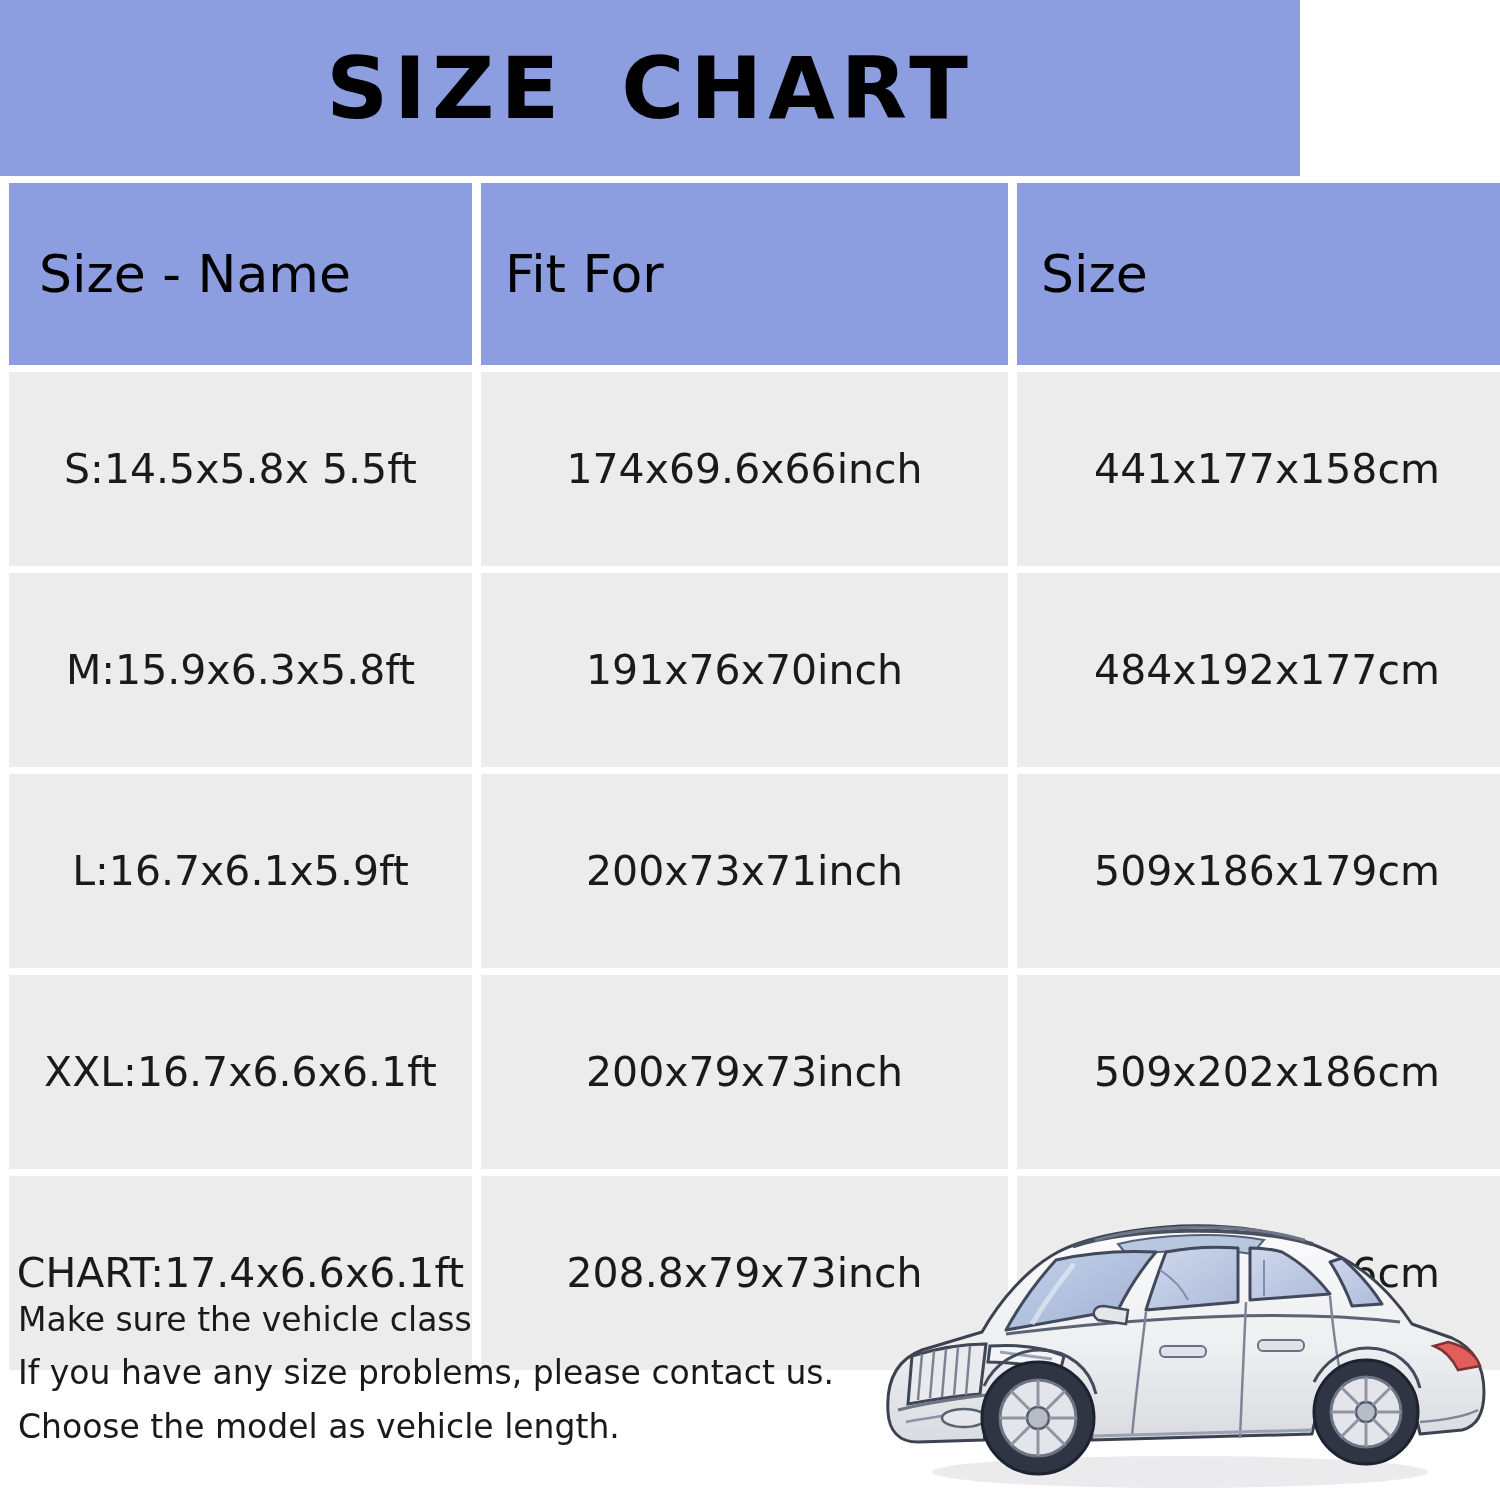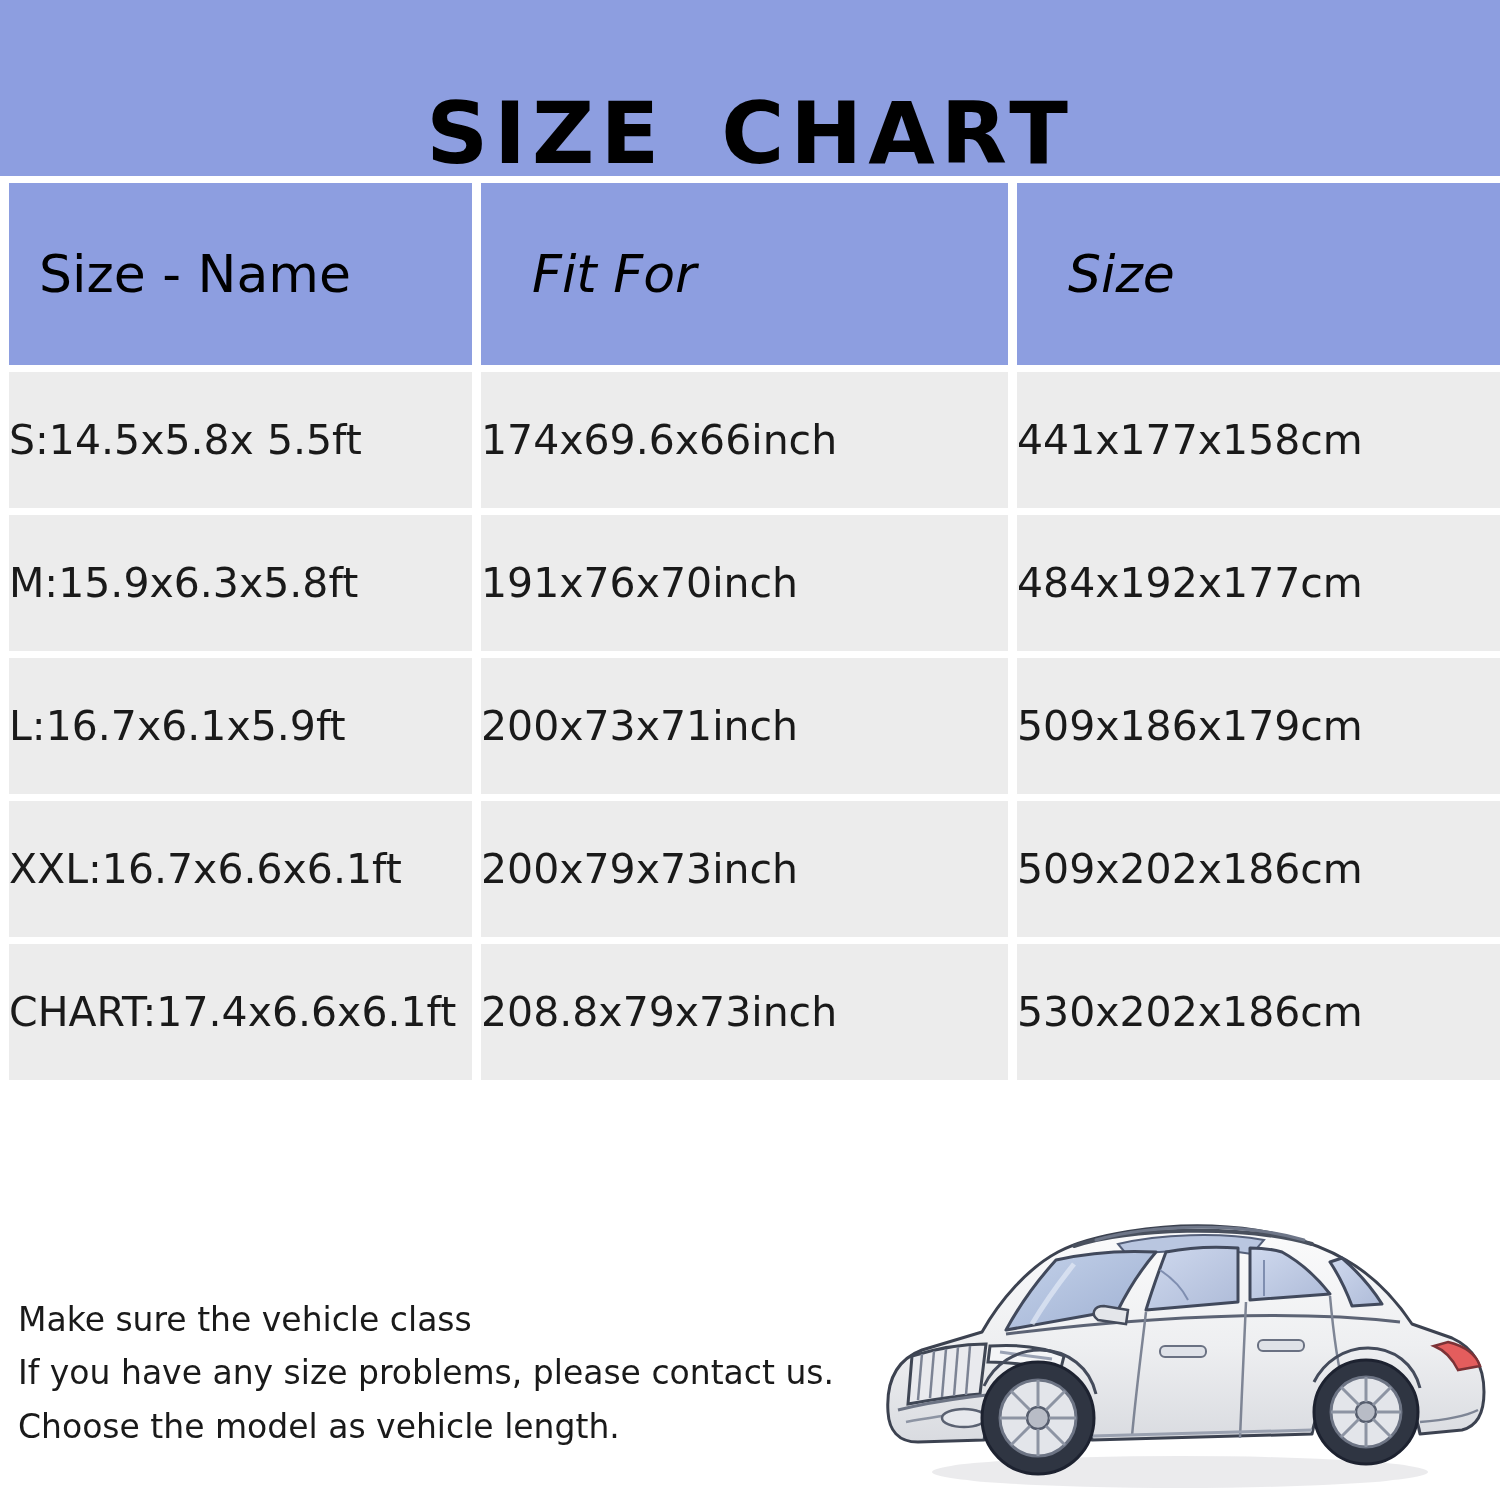--- a/index.html
+++ b/index.html
@@ -13,25 +13,25 @@
     font-family: "DejaVu Sans", sans-serif;
     overflow: hidden;
     position: relative;
   }
 
   
   .title-banner {
     position: absolute;
     left: 0;
     top: 0;
-    width: 1500px;
+    width: 1300px;
     height: 176px;
     background: #8d9ee0;
     display: flex;
-    align-items: flex-end;
+    align-items: center;
     justify-content: center;
   }
   .title-text {
     font-family: "DejaVu Sans", sans-serif;
     font-weight: bold;
     font-size: 86px;
     letter-spacing: 6px;
     color: #000000;
     word-spacing: 20px;
     line-height: 1;
@@ -56,29 +56,29 @@
     font-family: "DejaVu Sans", sans-serif;
     font-weight: normal;
     font-size: 52px;
     height: 182px;
     text-align: left;
     padding: 0 0 0 30px;
     vertical-align: middle;
   }
   table.size-table th.col-2,
   table.size-table th.col-3 {
-    padding-left: 51px;
-    font-style: italic;
+    padding-left: 24px;
   }
   table.size-table td {
     background: #ececec;
     color: #1a1a1a;
     font-family: "DejaVu Sans", sans-serif;
     font-size: 41px;
-    height: 136px;
+    height: 194px;
+    text-align: center;
     vertical-align: middle;
     padding: 0;
   }
   col.c1 { width: 463px; }
   col.c2 { width: 527px; }
   col.c3 { width: 500px; }
 
   
   .notes {
     position: absolute;

